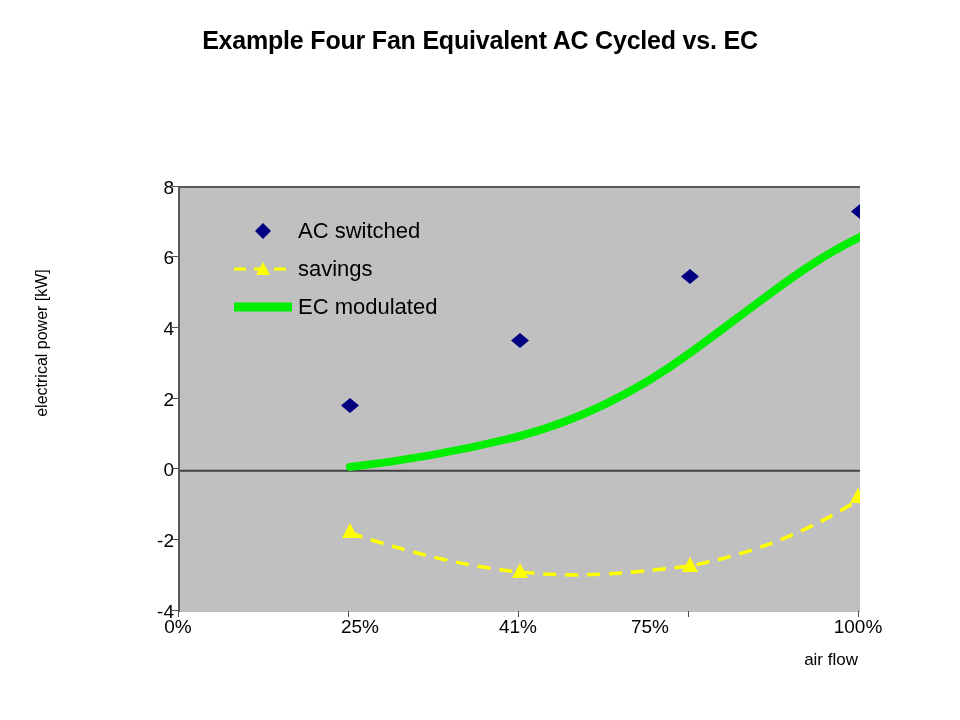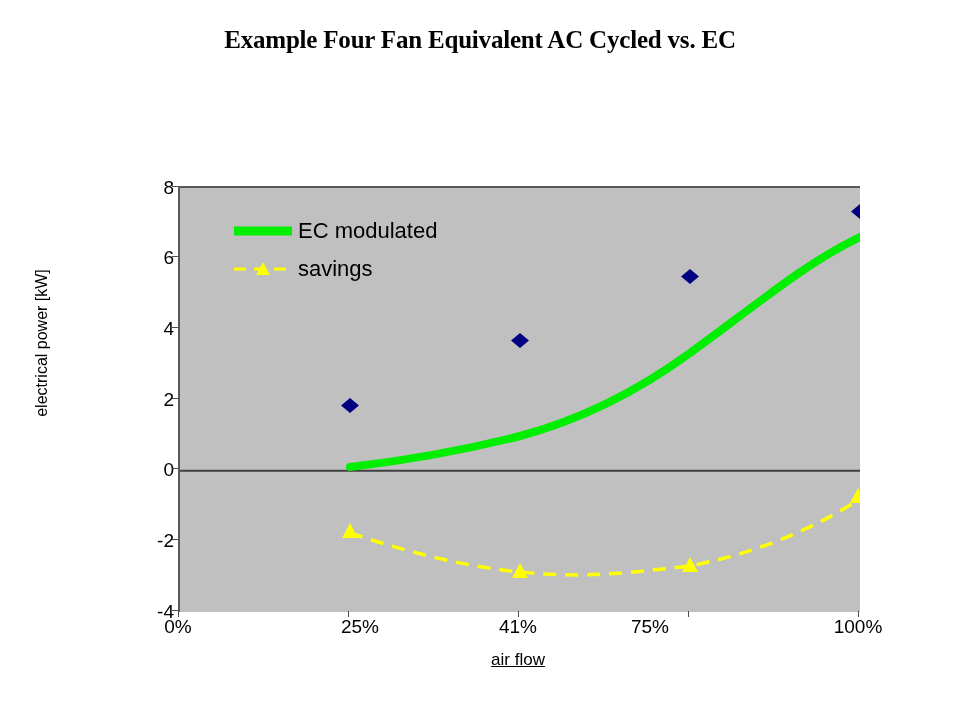--- a/index.html
+++ b/index.html
@@ -25,21 +25,21 @@
   #chart-title {
     position: absolute;
     left: 0;
     top: 26px;
     width: 960px;
     text-align: center;
     font-size: 25px;
     font-weight: bold;
     color: #000000;
     letter-spacing: -0.2px;
-    font-family: Liberation Serif, serif;
+    font-family: Liberation Sans, sans-serif;
   }
 
   
   #plot-area {
     position: absolute;
     left: 178px;
     top: 186px;
     width: 680px;
     height: 424px;
     background: #c0c0c0;
@@ -89,25 +89,24 @@
     width: 0;
     height: 6px;
     border-left: 1px solid #4d4d4d;
   }
 
   #x-axis-label {
     position: absolute;
     left: 178px;
     top: 650px;
     width: 680px;
-    text-align: center;
+    text-align: right;
     font-size: 17px;
     color: #000000;
     font-family: "Liberation Sans", sans-serif;
-    text-decoration: underline;
   }
 
   #y-axis-label {
     position: absolute;
     left: -58px;
     top: 334px;
     width: 200px;
     text-align: center;
     font-size: 16px;
     color: #000000;
@@ -183,39 +182,47 @@
       <polygon points="510,369 518,384 502,384" fill="#FFFF00"></polygon>
       <polygon points="678,300 686,315 670,315" fill="#FFFF00"></polygon>
 
       <polygon points="170,210 179,217.5 170,225 161,217.5" fill="#000080"></polygon>
       <polygon points="340,145 349,152.5 340,160 331,152.5" fill="#000080"></polygon>
       <polygon points="510,81 519,88.5 510,96 501,88.5" fill="#000080"></polygon>
       <polygon points="680,16 689,23.5 680,31 671,23.5" fill="#000080"></polygon>
     </svg>
 
     <div id="legend" style="left:52px; top:24px;">
-
       <div class="legend-row">
         <div class="legend-key">
           <svg width="62" height="38" viewBox="0 0 62 38">
-            <line x1="2" y1="19" x2="60" y2="19" stroke="#00EE00" stroke-width="9"></line>
+            <polygon points="31,11 39,19 31,27 23,19" fill="#000080"></polygon>
           </svg>
         </div>
-        <div class="legend-label">EC modulated</div>
+        <div class="legend-label">AC switched</div>
       </div>
 
       <div class="legend-row">
         <div class="legend-key">
           <svg width="62" height="38" viewBox="0 0 62 38">
             <line x1="2" y1="19" x2="60" y2="19" stroke="#FFFF00" stroke-width="3" stroke-dasharray="12,8"></line>
             <polygon points="31,12 38,25 24,25" fill="#FFFF00"></polygon>
           </svg>
         </div>
         <div class="legend-label">savings</div>
       </div>
+
+      <div class="legend-row">
+        <div class="legend-key">
+          <svg width="62" height="38" viewBox="0 0 62 38">
+            <line x1="2" y1="19" x2="60" y2="19" stroke="#00EE00" stroke-width="9"></line>
+          </svg>
+        </div>
+        <div class="legend-label">EC modulated</div>
+      </div>
     </div>
   </div>
 
   <div class="xtick-mark" style="left:178px;"></div>
   <div class="xtick-mark" style="left:348px;"></div>
   <div class="xtick-mark" style="left:518px;"></div>
   <div class="xtick-mark" style="left:688px;"></div>
   <div class="xtick-mark" style="left:858px;"></div>
 
   <div class="xtick" style="left:133px;">0%</div>

